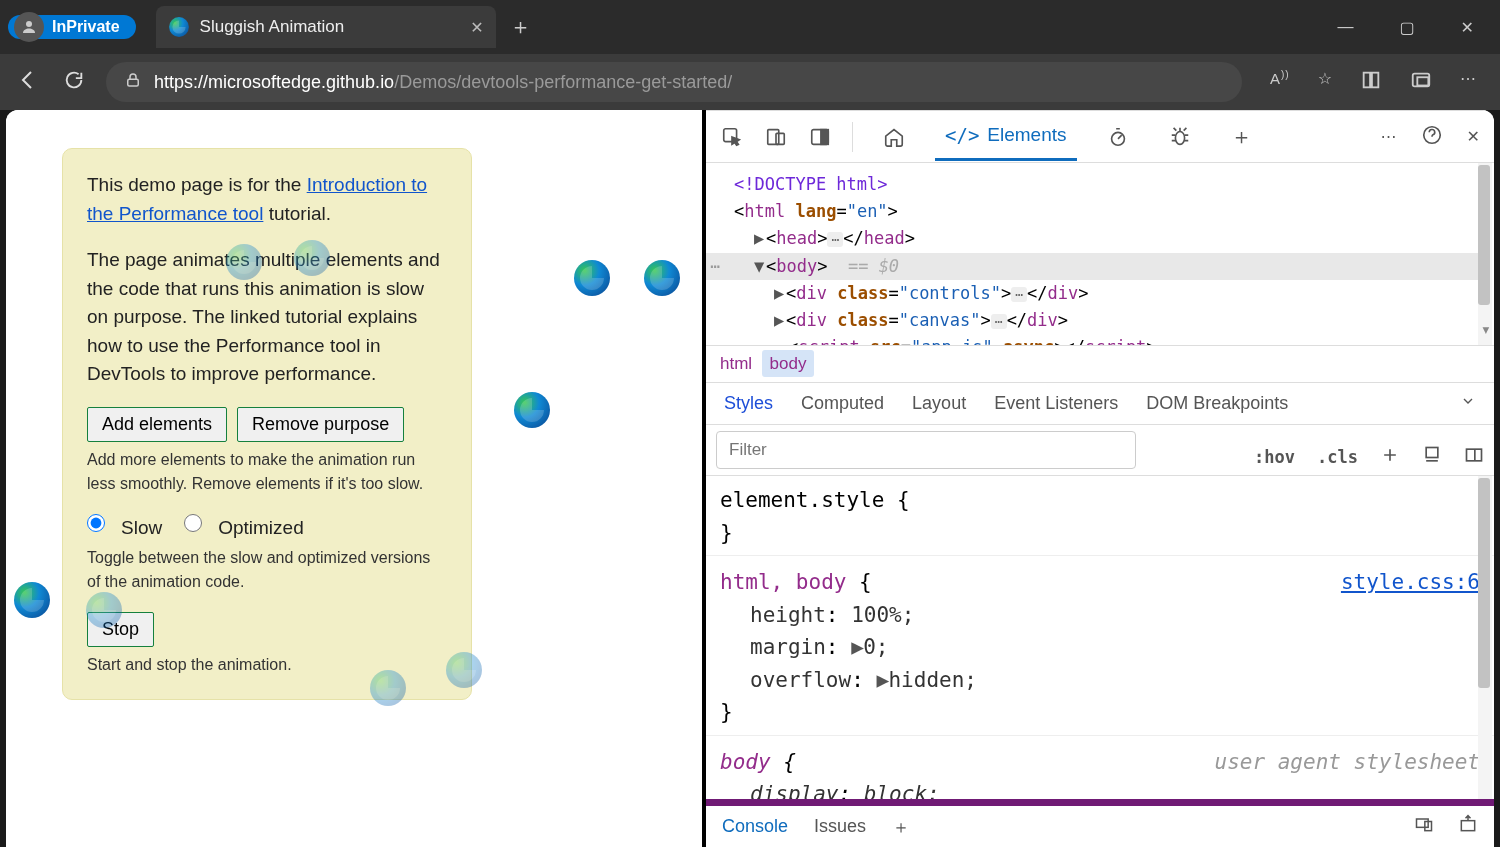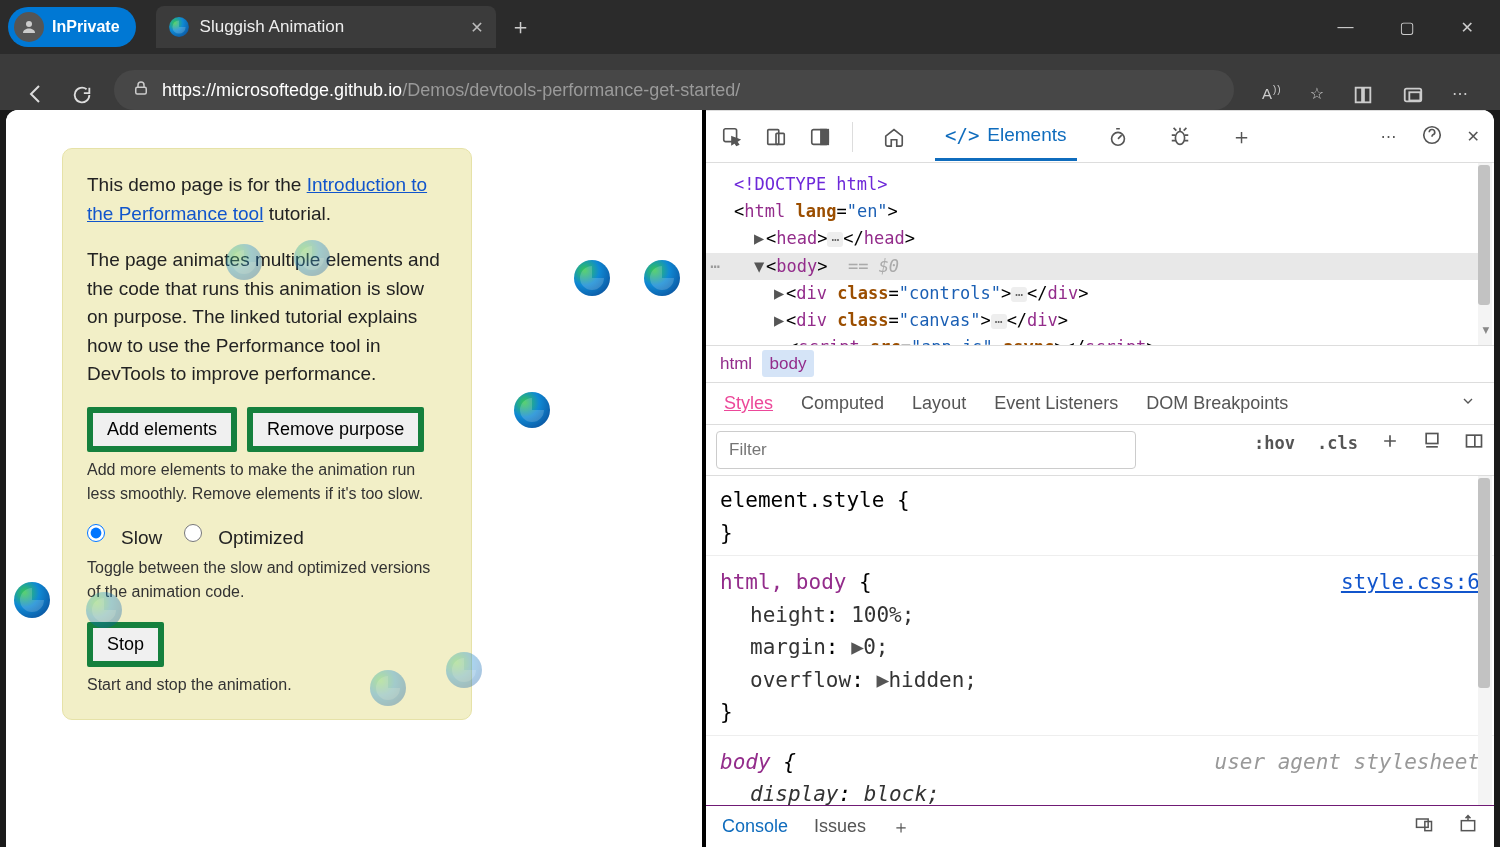--- a/index.html
+++ b/index.html
@@ -1,47 +1,47 @@
 <!DOCTYPE html>
 <html><head>
 <meta charset="utf-8">
 <style>
   * { box-sizing: border-box; margin: 0; padding: 0; }
   body { font-family: "Segoe UI", Arial, sans-serif; background: #1a1a1a; width: 1500px; height: 847px; overflow: hidden; }
 
   
   .titlebar { height: 54px; background: #2b2b2b; display: flex; align-items: center; padding: 0 8px; }
-  .inprivate-pill { background: #0078d4; color: #fff; height: 40px; border-radius: 21px; display: flex; align-items: center; padding: 0 16px 0 6px; gap: 8px; }
+  .inprivate-pill { background: #0078d4; color: #fff; height: 24px; border-radius: 21px; display: flex; align-items: center; padding: 0 16px 0 6px; gap: 8px; }
   .avatar-circle { width: 30px; height: 30px; border-radius: 50%; background: #555; display: flex; align-items: center; justify-content: center; color: #ccc; }
   .inprivate-pill span.lbl { font-size: 16px; font-weight: 600; }
   .tab { background: #3b3b3b; height: 42px; display: flex; align-items: center; padding: 0 12px; margin-left: 20px; border-radius: 8px 8px 0 0; gap: 10px; color: #eee; min-width: 340px; }
   .tab-title { font-size: 17px; flex: 1; }
   .tab-close { color: #bbb; font-size: 16px; cursor: pointer; }
   .new-tab { margin-left: 14px; color: #ccc; font-size: 22px; cursor: pointer; }
   .window-controls { margin-left: auto; display: flex; gap: 46px; color: #ccc; padding-right: 18px; }
   .window-controls div { cursor: pointer; }
 
   
-  .urlrow { height: 56px; background: #3b3b3b; display: flex; align-items: flex-end; padding: 0 22px; gap: 18px; }
+  .urlrow { height: 56px; background: #3b3b3b; display: flex; align-items: center; padding: 0 14px; gap: 18px; }
   .nav-icon { color: #ddd; width: 28px; text-align: center; cursor: pointer; }
   .urlbox { flex: 1; background: #474747; height: 40px; border-radius: 20px; display: flex; align-items: center; padding: 0 18px; gap: 12px; color: #ccc; }
   .url-lock { color: #ccc; }
   .url-text { font-size: 18px; white-space: nowrap; overflow: hidden; }
   .url-host { color: #fff; }
   .url-path { color: #9a9a9a; }
   .url-actions { display: flex; gap: 28px; color: #ccc; padding: 0 10px; }
 
   
   .split { display: flex; height: calc(847px - 110px); background: #fff; border-radius: 12px 12px 0 0; margin: 0 6px; overflow: hidden; }
 
   .page { width: 700px; background: #fff; position: relative; border-right: 4px solid #000; }
   .panel { width: 410px; background: #f2efc7; border: 1px solid #e6e2a8; border-radius: 10px; margin: 38px 0 0 56px; padding: 22px 24px; color: #222; font-size: 19px; line-height: 1.5; }
   .panel a { color: #1155cc; text-decoration: underline; }
   .panel p { margin-bottom: 18px; }
-  .btn { background: #f0f0f0; border: 6px solid #15803d; padding: 6px 14px; font-size: 18px; cursor: pointer; border-radius: 2px; }
+  .btn { background: #f0f0f0; border: 1px solid #15803d; padding: 6px 14px; font-size: 18px; cursor: pointer; border-radius: 2px; }
   .btn-row { display: flex; gap: 10px; margin-bottom: 6px; }
   .help { font-size: 16px; color: #333; margin-bottom: 16px; }
   .radios { display: flex; gap: 22px; align-items: center; font-size: 19px; margin-bottom: 4px; }
   .radios label { display: flex; align-items: flex-start; gap: 16px; }
   .radios input { width: 18px; height: 18px; }
 
   .floaty { position: absolute; width: 40px; height: 40px; }
 
   
   .devtools { flex: 1; background: #fff; display: flex; flex-direction: column; border-top: 1px solid #ddd; }
@@ -61,37 +61,37 @@
   .dom-tree .dim { color: #aaa; font-style: italic; }
   .dom-tree .pill { background: #eee; border-radius: 3px; padding: 0 4px; font-size: 13px; color: #666; }
   .tw { display:inline-block; width:12px; color:#555; }
   .scrollbar-v { position: absolute; right: 2px; top: 0; width: 14px; height: 100%; background: #f4f4f4; }
   .scrollbar-thumb { position: absolute; right: 2px; width: 12px; background: #c2c2c2; border-radius: 3px; }
 
   .crumbs { border-top: 1px solid #ddd; border-bottom: 1px solid #ddd; padding: 8px 14px; font-size: 17px; color: #932c8b; }
   .crumbs .sel { background: #d5e4f7; padding: 4px 8px; border-radius: 3px; }
 
   .style-tabs { display: flex; gap: 28px; padding: 10px 18px; border-bottom: 1px solid #ddd; font-size: 18px; color: #555; position: relative; }
-  .style-tabs .active { color: #ec4899; text-decoration: underline; }
+  .style-tabs .active { color: #1d4ed8; }
   .style-tabs .more { margin-left: auto; }
 
-  .filter-row { display: flex; align-items: flex-start; border-bottom: 1px solid #ddd; padding: 6px 10px; gap: 14px; }
+  .filter-row { display: flex; align-items: flex-end; border-bottom: 1px solid #ddd; padding: 6px 10px; gap: 14px; }
   .filter-row input { flex: 1; border: 1px solid #ccc; border-radius: 4px; padding: 8px 12px; font-size: 17px; max-width: 420px; }
   .filter-actions { display: flex; gap: 22px; color: #555; font-family: Consolas, monospace; font-size: 17px; align-items: center; margin-left: auto; }
 
   .styles-body { font-family: Consolas, monospace; font-size: 21px; padding: 8px 14px; line-height: 1.55; flex: 1; position: relative; overflow: hidden; }
   .sel2 { color: #932c8b; }
   .propname { color: #333; }
   .propval { color: #333; }
   .srclink { float: right; color: #1155cc; text-decoration: underline; font-family: Consolas, monospace; }
   .ua { float: right; color: #999; font-style: italic; }
   .rule-sep { border-top: 1px solid #eee; margin: 6px -14px; padding-top: 4px; }
   .italic { font-style: italic; }
 
-  .drawer { border-top: 1px solid #701a75; display: flex; align-items: center; padding: 8px 16px; font-size: 18px; gap: 26px; color: #555; }
+  .drawer { border-top: 7px solid #701a75; display: flex; align-items: center; padding: 8px 16px; font-size: 18px; gap: 26px; color: #555; }
   .drawer .active { color: #0f6cbd; }
   .drawer-right { margin-left: auto; display: flex; gap: 24px; }
 
   svg.edge-logo { width: 40px; height: 40px; }
   .faded { opacity: 0.35; }
 </style>
 </head>
 <body>
 
 <svg width="0" height="0" style="position:absolute">

